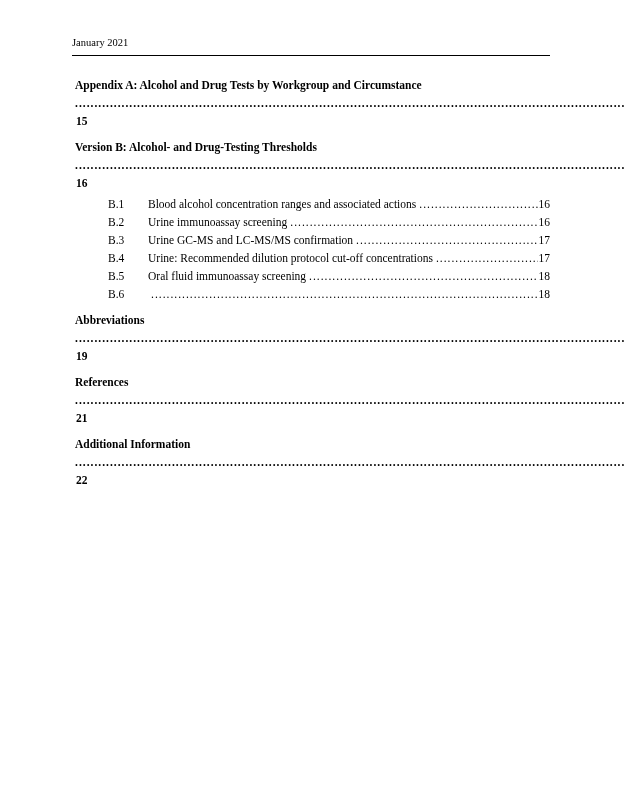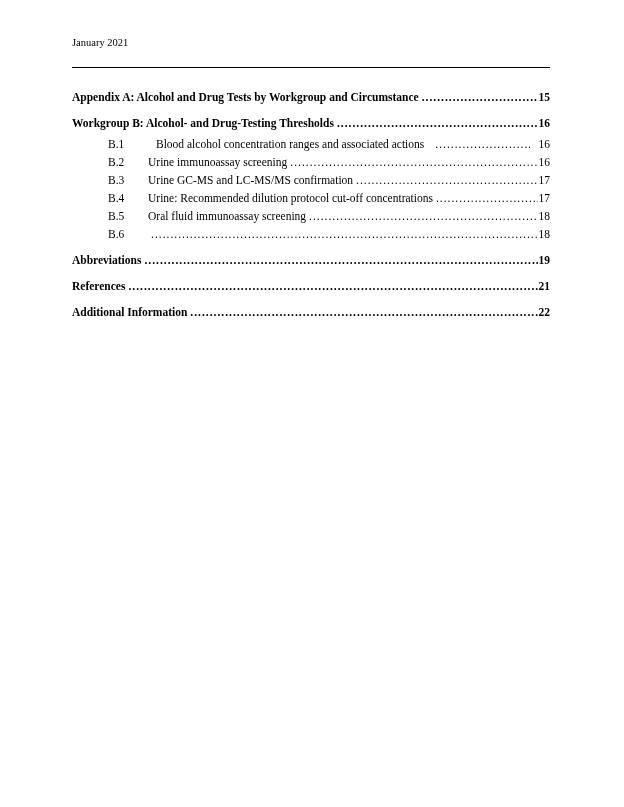--- a/index.html
+++ b/index.html
@@ -16,35 +16,35 @@
     padding: 36px 74px 0 72px;
     overflow: hidden;
   }
   .header {
     display: flex;
     justify-content: space-between;
     align-items: flex-end;
     font-size: 10.5px;
     line-height: 13px;
     border-bottom: 1px solid #000000;
-    padding-bottom: 18px;
+    padding-bottom: 6px;
     white-space: nowrap;
   }
   .header .hdr-right { text-align: right; }
   .toc { margin-top: 20px; }
   .toc-row {
     display: flex;
     align-items: baseline;
     font-size: 11.5px;
     line-height: 18px;
   }
-  .toc-row.bold { font-weight: bold; }
+  .toc-row.bold { font-weight: bold; flex-direction: column; }
   .toc-row.bold + .toc-row.bold { margin-top: 8px; }
   .toc-row.sub  + .toc-row.bold { margin-top: 8px; justify-content: space-between; }
-  .toc-row.bold + .toc-row.sub  { margin-top: 3px; gap: 8px; }
+  .toc-row.bold + .toc-row.sub  { margin-top: 3px; }
   .toc-row.sub { padding-left: 36px; }
   .toc-num { flex: none; width: 40px; }
   .toc-label { flex: none; white-space: nowrap; }
   .toc-leader {
     flex: 1;
     overflow: hidden;
     white-space: nowrap;
     margin-left: 3px;
     min-width: 10px;
   }
@@ -65,21 +65,21 @@
 
   <div class="toc">
 
     <div class="toc-row bold">
       <span class="toc-label">Appendix A: Alcohol and Drug Tests by Workgroup and Circumstance</span>
       <span class="toc-leader"></span>
       <span class="toc-page">15</span>
     </div>
 
     <div class="toc-row bold">
-      <span class="toc-label">Workgroup B: Alcohol- and Drug-Testing Thresholds</span>
+      <span class="toc-label">Version B: Alcohol- and Drug-Testing Thresholds</span>
       <span class="toc-leader"></span>
       <span class="toc-page">16</span>
     </div>
 
     <div class="toc-row sub">
       <span class="toc-num">B.1</span>
       <span class="toc-label">Blood alcohol concentration ranges and associated actions</span>
       <span class="toc-leader"></span>
       <span class="toc-page">16</span>
     </div>

